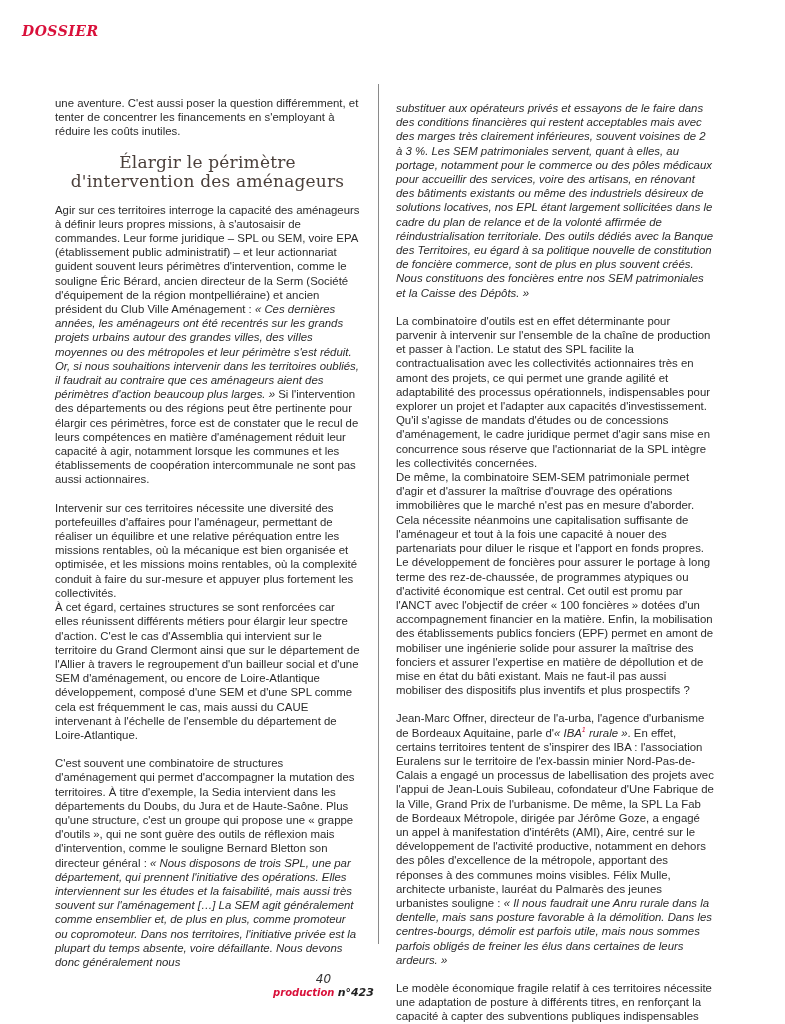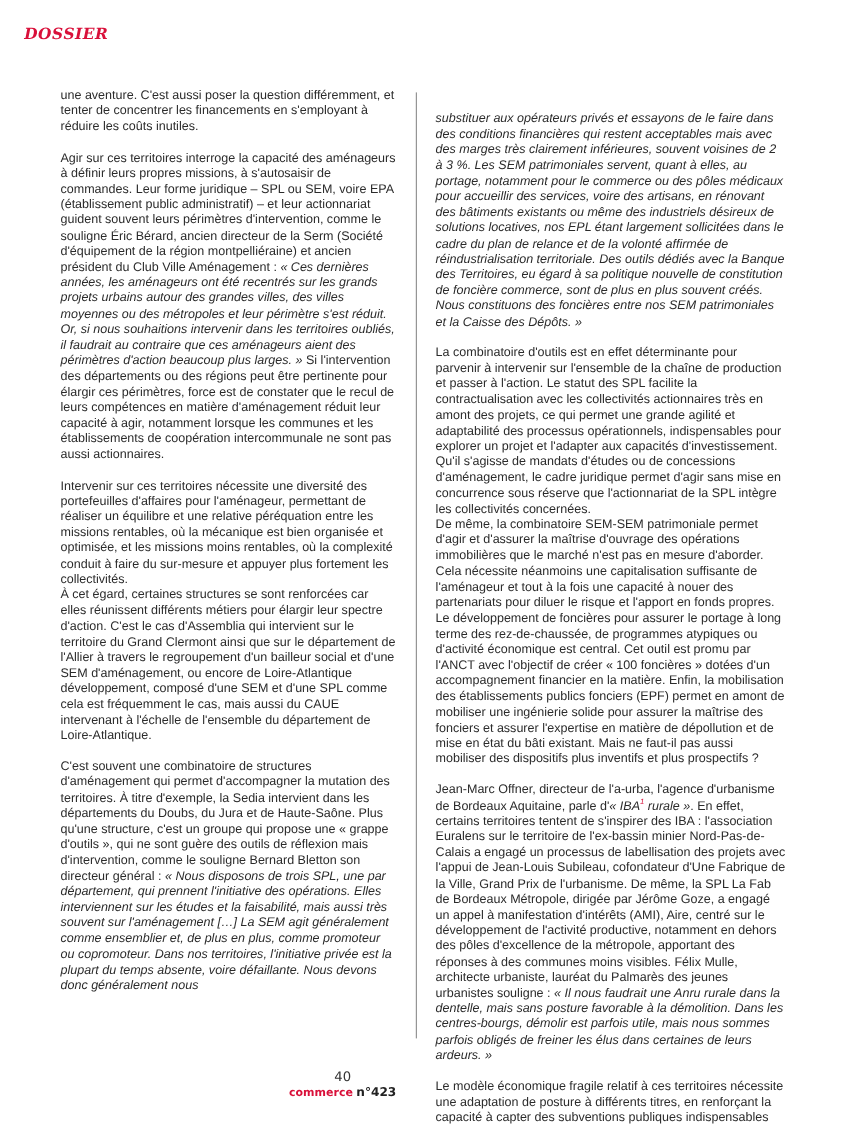--- a/index.html
+++ b/index.html
@@ -3,52 +3,53 @@
 <meta charset="utf-8">
 <style>
   html, body { margin: 0; padding: 0; background: #ffffff; }
   body { width: 785px; height: 1024px; position: relative; overflow: hidden; color: #2a2a2a; }
   .header-label {
     position: absolute; left: 22px; top: 23px;
     font-family: "DejaVu Serif", serif; font-weight: bold; font-style: italic;
     font-size: 14px; letter-spacing: 0.5px; color: #d9103a;
   }
   .col {
-    position: absolute; top: 80px;
+    position: absolute; top: 96px;
     font-family: "Liberation Sans", sans-serif; font-size: 11.4px; line-height: 14.2px;
     color: #2b2b2b;
   }
   .col-left { left: 55px; width: 305px; }
   .col-right { left: 396px; width: 318px; top: 81px; margin-top: 20px; }
   .col-divider {
     position: absolute; left: 378px; top: 84px; width: 1px; height: 860px; background: #8a8a8a;
   }
   p { margin: 0 0 14px 0; }
   p.tight { margin-bottom: 0; }
   em { font-style: italic; }
   h2 {
     font-family: "DejaVu Serif", serif; font-weight: normal;
     font-size: 17px; line-height: 19px; color: #4a3f3a; text-align: center;
     margin: 14px 0 12px 0; letter-spacing: 0.2px;
   }
   sup { font-size: 7px; color: #d9103a; vertical-align: super; line-height: 0; }
-  .footer { position: absolute; left: 0; width: 623px; text-align: center; }
+  .footer { position: absolute; left: 12px; width: 623px; text-align: center; font-style: italic; }
   .page-number { top: 972px; font-family: "DejaVu Sans", sans-serif; font-size: 12px; color: #333; }
   .magazine { top: 986px; font-family: "DejaVu Sans", sans-serif; font-size: 10px; }
   .magazine .brand { color: #d9103a; font-weight: bold; }
   .magazine .issue { color: #222; font-weight: bold; font-size: 11px; }
 </style>
 </head>
 <body>
 
 <div class="header-label">DOSSIER</div>
 
 <div class="col col-left">
   <p>une aventure. C'est aussi poser la question différemment, et tenter de concentrer les financements en s'employant à réduire les coûts inutiles.</p>
 
+  <h2>Élargir le périmètre d'intervention des aménageurs</h2>
 
   <p class="tight"><span>Agir sur ces territoires interroge la capacité des aménageurs à définir leurs propres missions, à s'autosaisir de commandes. Leur forme juridique – SPL ou SEM, voire EPA (établissement public administratif) – et leur actionnariat guident souvent leurs périmètres d'intervention, comme le souligne Éric Bérard, ancien directeur de la Serm (Société d'équipement de la région montpelliéraine) et ancien président du Club Ville Aménagement : </span><em>« Ces dernières années, les aménageurs ont été recentrés sur les grands projets urbains autour des grandes villes, des villes moyennes ou des métropoles et leur périmètre s'est réduit. Or, si nous souhaitions intervenir dans les territoires oubliés, il faudrait au contraire que ces aménageurs aient des périmètres d'action beaucoup plus larges. »</em><span> Si l'intervention des départements ou des régions peut être pertinente pour élargir ces périmètres, force est de constater que le recul de leurs compétences en matière d'aménagement réduit leur capacité à agir, notamment lorsque les communes et les établissements de coopération intercommunale ne sont pas aussi actionnaires.</span></p>
   <p style="margin-top:14px" class="tight">Intervenir sur ces territoires nécessite une diversité des portefeuilles d'affaires pour l'aménageur, permettant de réaliser un équilibre et une relative péréquation entre les missions rentables, où la mécanique est bien organisée et optimisée, et les missions moins rentables, où la complexité conduit à faire du sur-mesure et appuyer plus fortement les collectivités.</p>
   <p>À cet égard, certaines structures se sont renforcées car elles réunissent différents métiers pour élargir leur spectre d'action. C'est le cas d'Assemblia qui intervient sur le territoire du Grand Clermont ainsi que sur le département de l'Allier à travers le regroupement d'un bailleur social et d'une SEM d'aménagement, ou encore de Loire-Atlantique développement, composé d'une SEM et d'une SPL comme cela est fréquemment le cas, mais aussi du CAUE intervenant à l'échelle de l'ensemble du département de Loire-Atlantique.</p>
 
 
   <p class="tight"><span>C'est souvent une combinatoire de structures d'aménagement qui permet d'accompagner la mutation des territoires. À titre d'exemple, la Sedia intervient dans les départements du Doubs, du Jura et de Haute-Saône. Plus qu'une structure, c'est un groupe qui propose une « grappe d'outils », qui ne sont guère des outils de réflexion mais d'intervention, comme le souligne Bernard Bletton son directeur général : </span><em>« Nous disposons de trois SPL, une par département, qui prennent l'initiative des opérations. Elles interviennent sur les études et la faisabilité, mais aussi très souvent sur l'aménagement […] La SEM agit généralement comme ensemblier et, de plus en plus, comme promoteur ou copromoteur. Dans nos territoires, l'initiative privée est la plupart du temps absente, voire défaillante. Nous devons donc généralement nous</em></p>
 </div>
 
 <div class="col-divider"></div>
@@ -56,15 +57,15 @@
 <div class="col col-right">
   <p><em>substituer aux opérateurs privés et essayons de le faire dans des conditions financières qui restent acceptables mais avec des marges très clairement inférieures, souvent voisines de 2 à 3 %. Les SEM patrimoniales servent, quant à elles, au portage, notamment pour le commerce ou des pôles médicaux pour accueillir des services, voire des artisans, en rénovant des bâtiments existants ou même des industriels désireux de solutions locatives, nos EPL étant largement sollicitées dans le cadre du plan de relance et de la volonté affirmée de réindustrialisation territoriale. Des outils dédiés avec la Banque des Territoires, eu égard à sa politique nouvelle de constitution de foncière commerce, sont de plus en plus souvent créés. Nous constituons des foncières entre nos SEM patrimoniales et la Caisse des Dépôts. »</em></p>
   <p class="tight">La combinatoire d'outils est en effet déterminante pour parvenir à intervenir sur l'ensemble de la chaîne de production et passer à l'action. Le statut des SPL facilite la contractualisation avec les collectivités actionnaires très en amont des projets, ce qui permet une grande agilité et adaptabilité des processus opérationnels, indispensables pour explorer un projet et l'adapter aux capacités d'investissement. Qu'il s'agisse de mandats d'études ou de concessions d'aménagement, le cadre juridique permet d'agir sans mise en concurrence sous réserve que l'actionnariat de la SPL intègre les collectivités concernées.</p>
   <p>De même, la combinatoire SEM-SEM patrimoniale permet d'agir et d'assurer la maîtrise d'ouvrage des opérations immobilières que le marché n'est pas en mesure d'aborder. Cela nécessite néanmoins une capitalisation suffisante de l'aménageur et tout à la fois une capacité à nouer des partenariats pour diluer le risque et l'apport en fonds propres. Le développement de foncières pour assurer le portage à long terme des rez-de-chaussée, de programmes atypiques ou d'activité économique est central. Cet outil est promu par l'ANCT avec l'objectif de créer « 100 foncières » dotées d'un accompagnement financier en la matière. Enfin, la mobilisation des établissements publics fonciers (EPF) permet en amont de mobiliser une ingénierie solide pour assurer la maîtrise des fonciers et assurer l'expertise en matière de dépollution et de mise en état du bâti existant. Mais ne faut-il pas aussi mobiliser des dispositifs plus inventifs et plus prospectifs ?</p>
   <p><span>Jean-Marc Offner, directeur de l'a-urba, l'agence d'urbanisme de Bordeaux Aquitaine, parle d'</span><em><span>« IBA</span><sup>1</sup><span> rurale »</span></em><span>. En effet, certains territoires tentent de s'inspirer des IBA : l'association Euralens sur le territoire de l'ex-bassin minier Nord-Pas-de-Calais a engagé un processus de labellisation des projets avec l'appui de Jean-Louis Subileau, cofondateur d'Une Fabrique de la Ville, Grand Prix de l'urbanisme. De même, la SPL La Fab de Bordeaux Métropole, dirigée par Jérôme Goze, a engagé un appel à manifestation d'intérêts (AMI), Aire, centré sur le développement de l'activité productive, notamment en dehors des pôles d'excellence de la métropole, apportant des réponses à des communes moins visibles. Félix Mulle, architecte urbaniste, lauréat du Palmarès des jeunes urbanistes souligne : </span><em>« Il nous faudrait une Anru rurale dans la dentelle, mais sans posture favorable à la démolition. Dans les centres-bourgs, démolir est parfois utile, mais nous sommes parfois obligés de freiner les élus dans certaines de leurs ardeurs. »</em></p>
   <p>Le modèle économique fragile relatif à ces territoires nécessite une adaptation de posture à différents titres, en renforçant la capacité à capter des subventions publiques indispensables</p>
 </div>
 
 <div class="footer page-number">40</div>
 <div class="footer magazine">
-  <span class="brand">commerce</span>
+  <span class="brand">production</span>
   <span class="issue">n°423</span>
 </div>
 
 </body></html>

